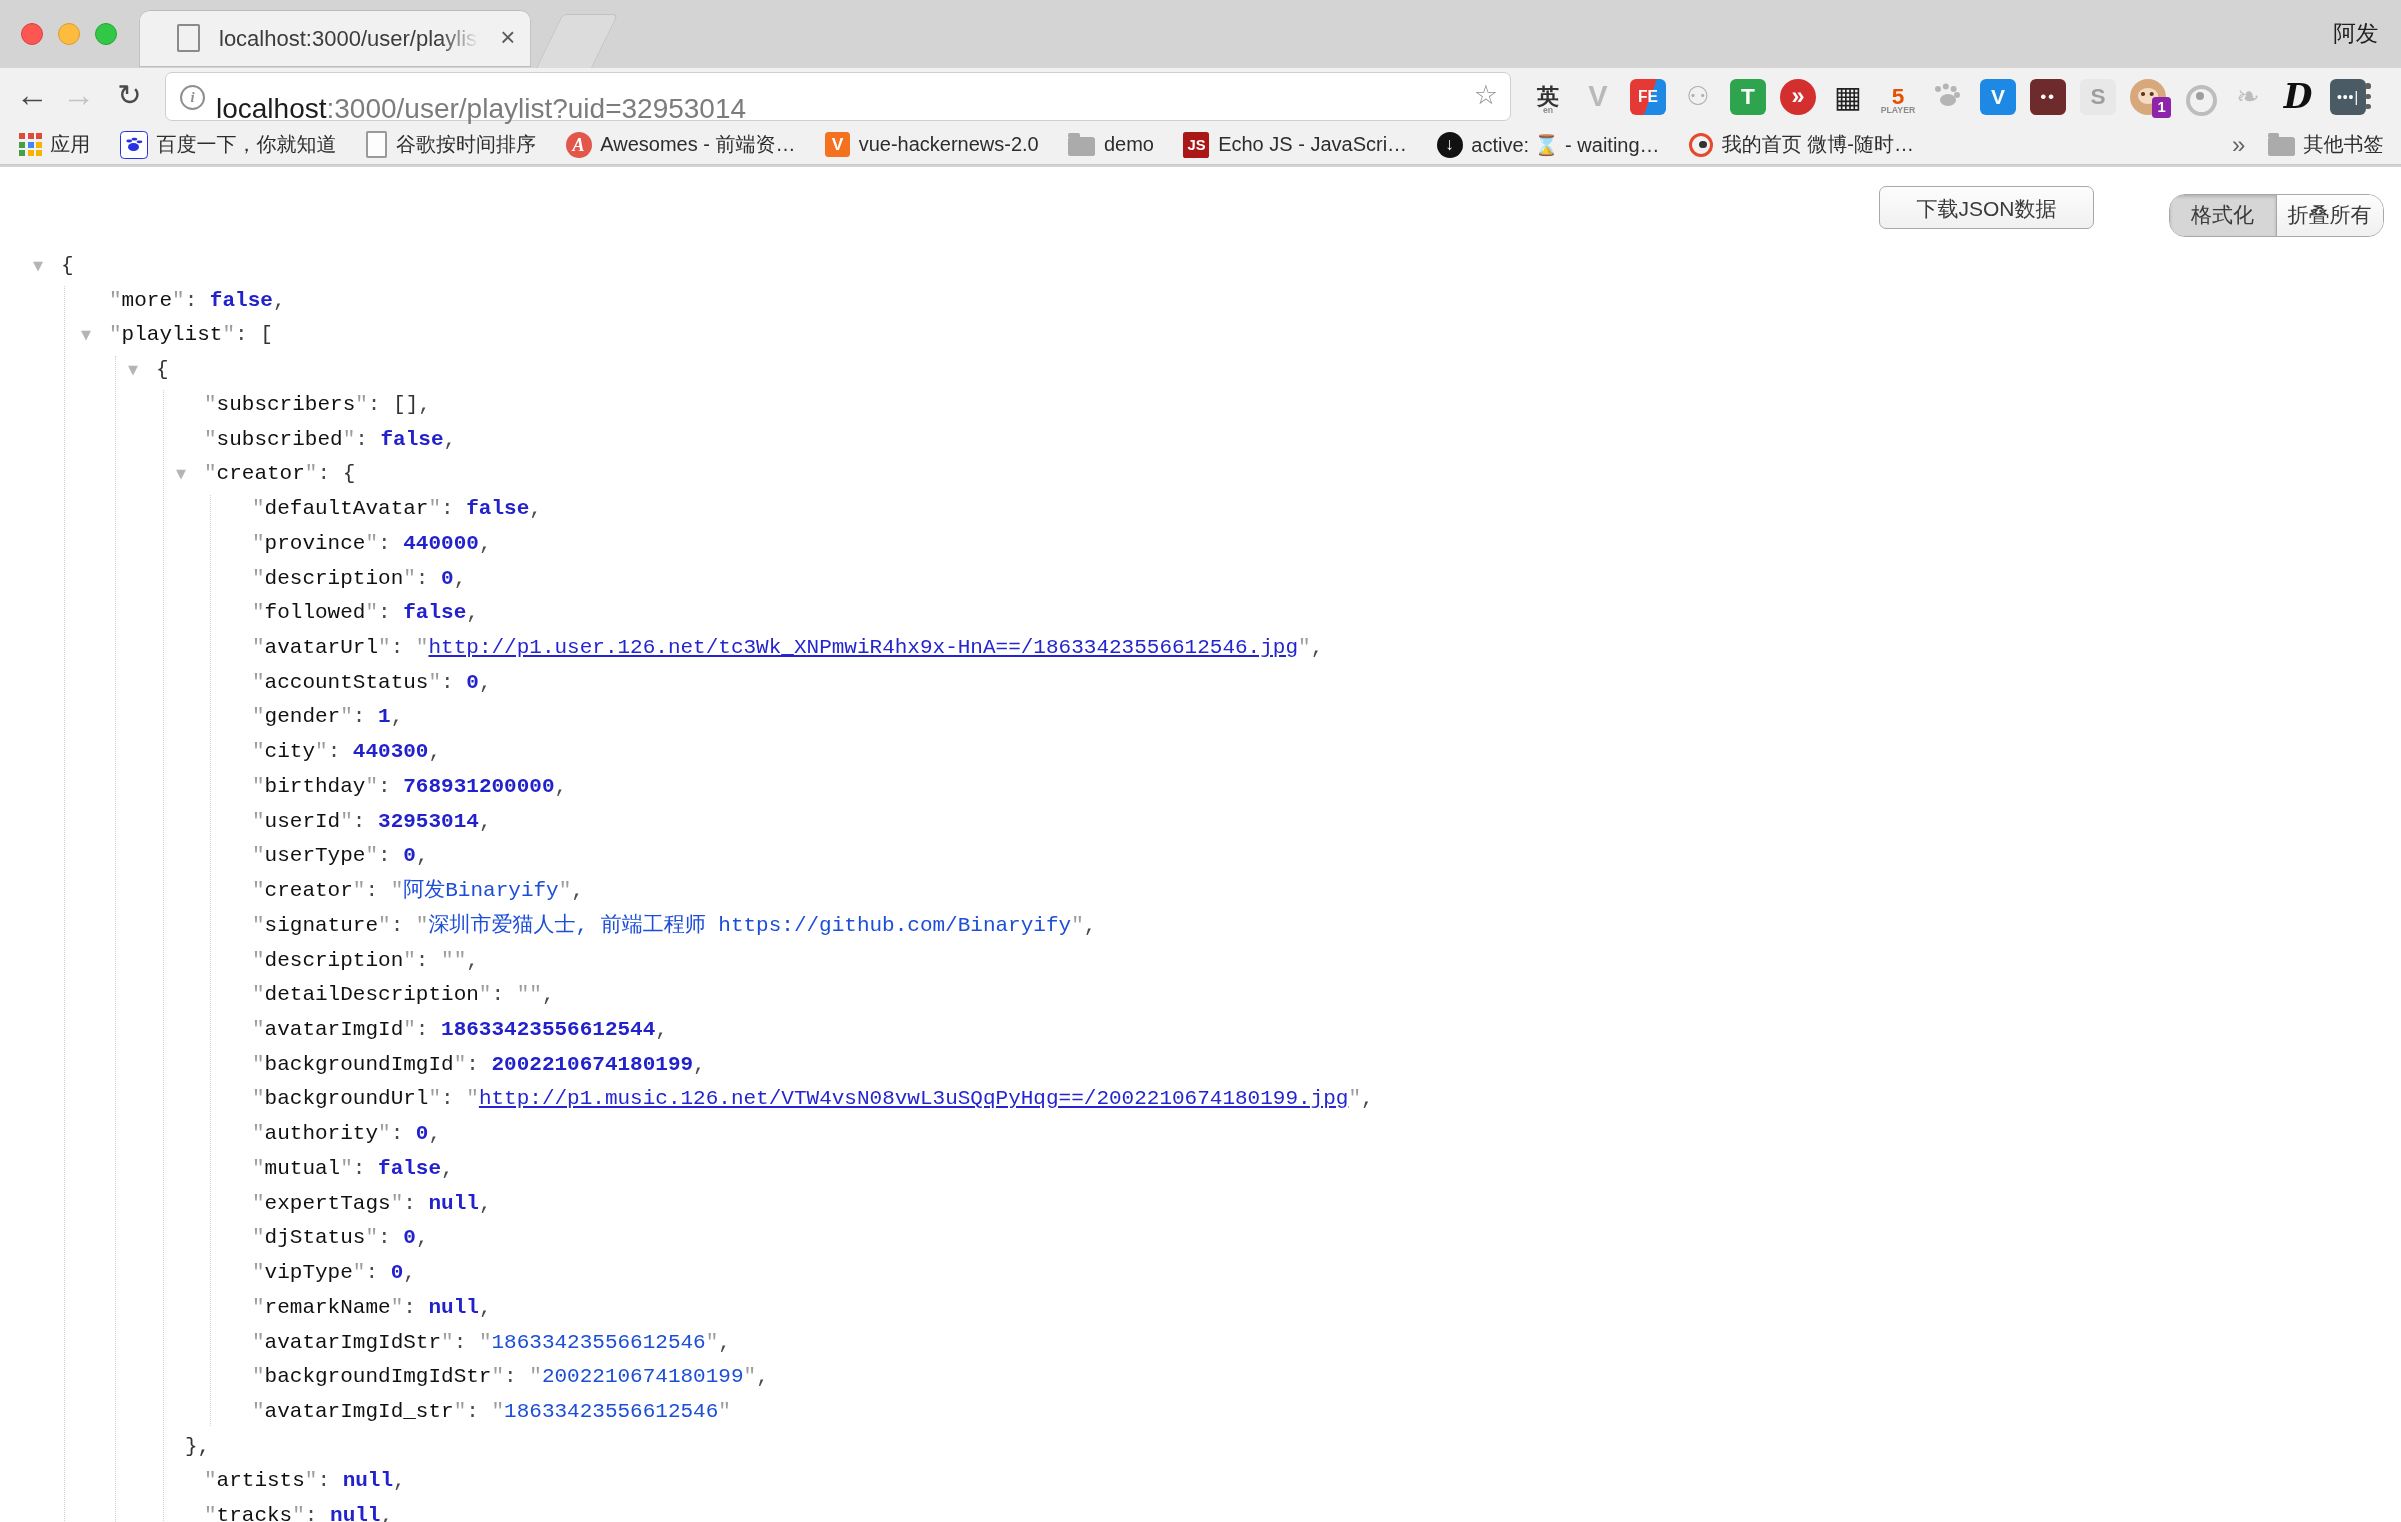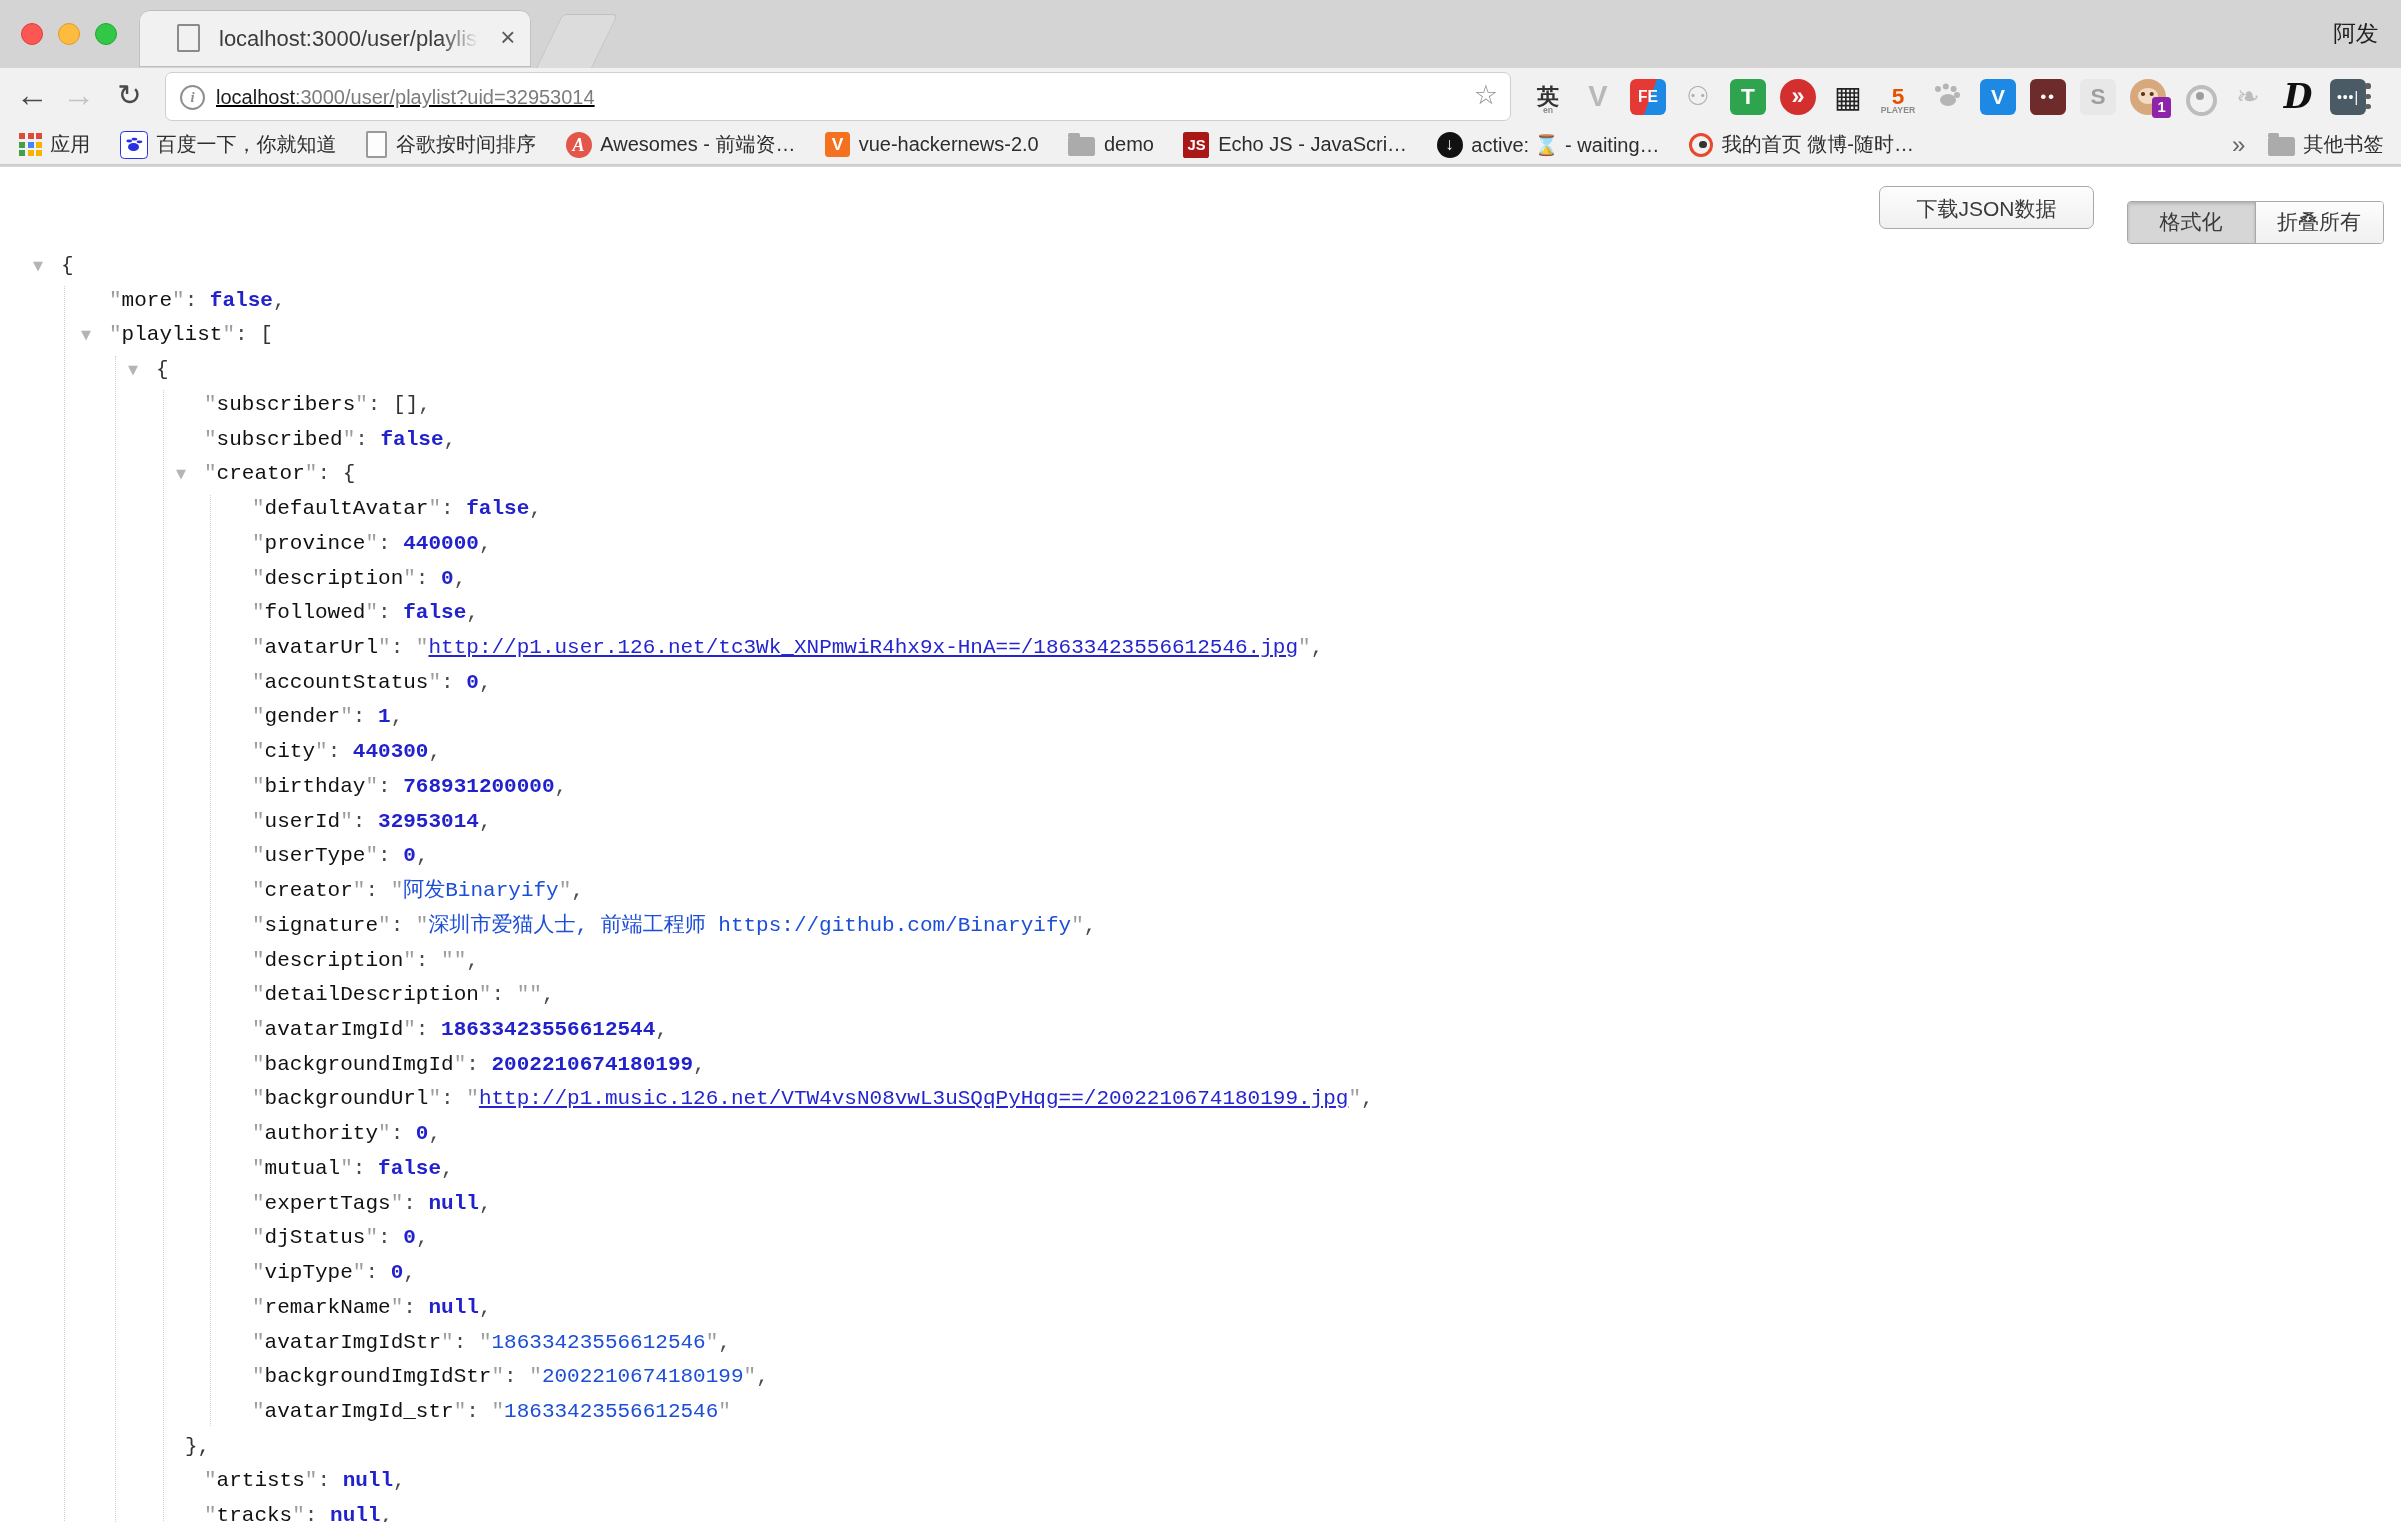--- a/index.html
+++ b/index.html
@@ -30,21 +30,21 @@
   .toolbar{position:absolute;left:0;top:68px;width:2401px;height:57px;background:#f1f1f1;}
   .navbtn{position:absolute;top:0;height:57px;line-height:54px;font-size:33px;color:#4a4a4a;text-align:center;width:43px;}
   .navbtn.back{left:10.4px;}
   .navbtn.fwd{left:57px;color:#c3c3c3;}
   .navbtn.reload{left:108px;font-size:29px;}
   .urlbar{position:absolute;left:165px;top:4.3px;width:1344px;height:47px;background:#fff;
     border:1.7px solid #cfcfcf;border-radius:7px;}
   .info-icon{position:absolute;left:14px;top:11.3px;width:21px;height:21px;border:2.2px solid #8f8f8f;
     border-radius:50%;color:#8f8f8f;text-align:center;line-height:21px;font-size:14.8px;
     font-family:"Liberation Serif",serif;font-style:italic;font-weight:bold;}
-  .url-text{position:absolute;left:50px;top:1px;height:47px;line-height:47px;font-size:20px;white-space:nowrap;text-decoration:underline;}
+  .url-text{position:absolute;left:50px;top:12px;height:47px;line-height:47px;font-size:28px;white-space:nowrap;}
   .url-host{color:#1d1d1d;}
   .url-rest{color:#7c7c7c;}
   .star{position:absolute;right:12px;top:0;height:47px;line-height:45px;font-size:27px;color:#8f8f8f;}
   .extensions{position:absolute;left:1530px;top:0;height:57px;display:flex;align-items:center;gap:14px;}
   .ext{position:relative;width:36px;height:36px;display:flex;align-items:center;justify-content:center;
     font-size:23.4px;border-radius:6px;box-sizing:border-box;}
   .ext i{font-style:normal;font-size:8.7px;color:#8a8a8a;position:absolute;bottom:-0.9px;left:0;right:0;text-align:center;}
   .ext b{position:absolute;right:-5.2px;bottom:-3.5px;background:#8e24aa;color:#fff;font-size:14.8px;
     font-weight:bold;width:19px;height:21px;line-height:21px;text-align:center;border-radius:3.5px;}
   .ext-translate{color:#333;font-size:22px;font-weight:bold;}
@@ -98,22 +98,22 @@
   .bi-jsred{width:26px;height:26px;background:#a91717;border-radius:2.6px;color:#fff;text-align:center;line-height:26px;font-weight:bold;font-size:14.8px;}
   .bi-cdown{width:26px;height:26px;background:#111;border-radius:50%;color:#fff;text-align:center;line-height:24px;font-weight:bold;font-size:17.4px;}
   .bi-weibo{width:24px;height:24px;border:3.5px solid #e6492d;border-radius:50%;box-sizing:border-box;}
   .bi-weibo::before{content:"";position:absolute;left:7px;top:5.2px;width:7.8px;height:7.8px;border-radius:50%;background:#333;}
 
   
   .content{position:absolute;left:0;top:167px;width:2401px;height:1356px;background:#fff;}
   .btn{position:absolute;height:43px;line-height:43px;text-align:center;font-size:21px;color:#3a3a3a;
     background:linear-gradient(#fdfdfd,#f0f0f0);border:1.7px solid #a8a8a8;border-radius:7px;box-sizing:border-box;}
   .download{top:19px;right:307px;width:215px;}
-  .segmented{position:absolute;top:34px;right:17.4px;width:257px;height:43px;border:1.7px solid #a8a8a8;
-    border-radius:4px;display:flex;overflow:hidden;box-sizing:border-box;}
+  .segmented{position:absolute;top:27px;right:17.4px;width:215px;height:43px;border:1.7px solid #a8a8a8;
+    border-radius:16px;display:flex;overflow:hidden;box-sizing:border-box;}
   .seg{flex:1;height:100%;line-height:40px;text-align:center;font-size:21px;color:#3a3a3a;background:linear-gradient(#fdfdfd,#f0f0f0);}
   .seg.active{background:#d6d6d6;box-shadow:inset 0 1.7px 3.5px rgba(0,0,0,.18);border-right:1.7px solid #a8a8a8;}
 
   
   .json-tree{position:absolute;left:0;top:81px;width:2401px;height:1275px;overflow:hidden;}
   .jrow{position:absolute;left:0;right:0;height:35px;line-height:35px;
     font-family:"Liberation Mono","DejaVu Sans Mono",monospace;font-size:21px;white-space:pre;}
   .jmain{position:absolute;top:0;}
   .tg{position:absolute;top:0;height:35px;line-height:35px;font-size:13px;color:#b4b4b4;
     font-family:"DejaVu Sans",sans-serif;}

